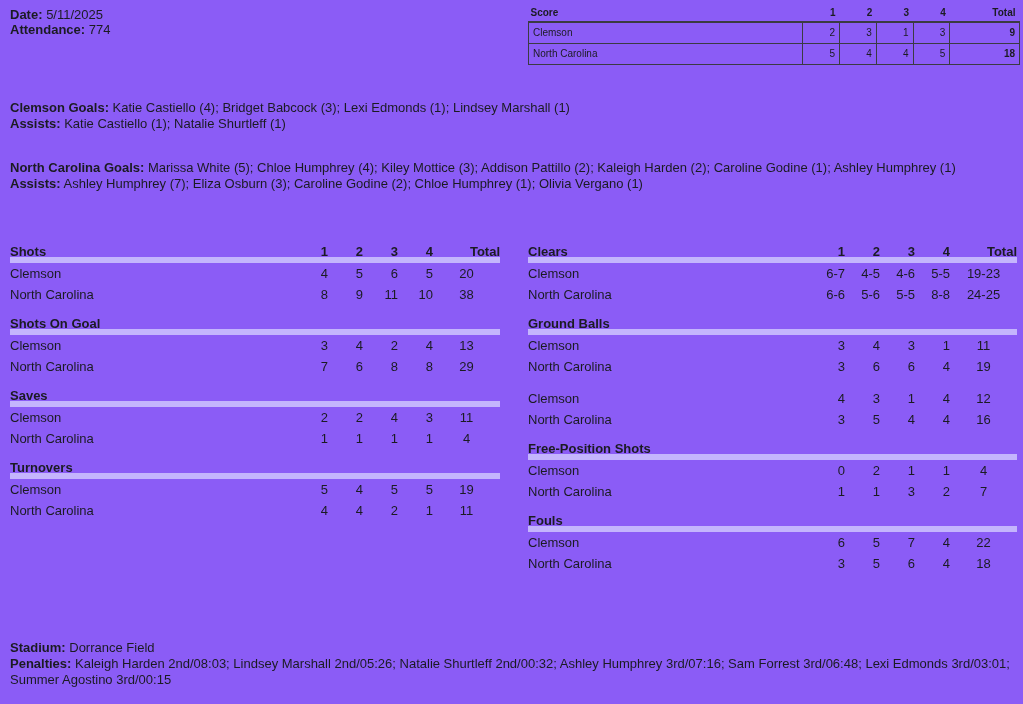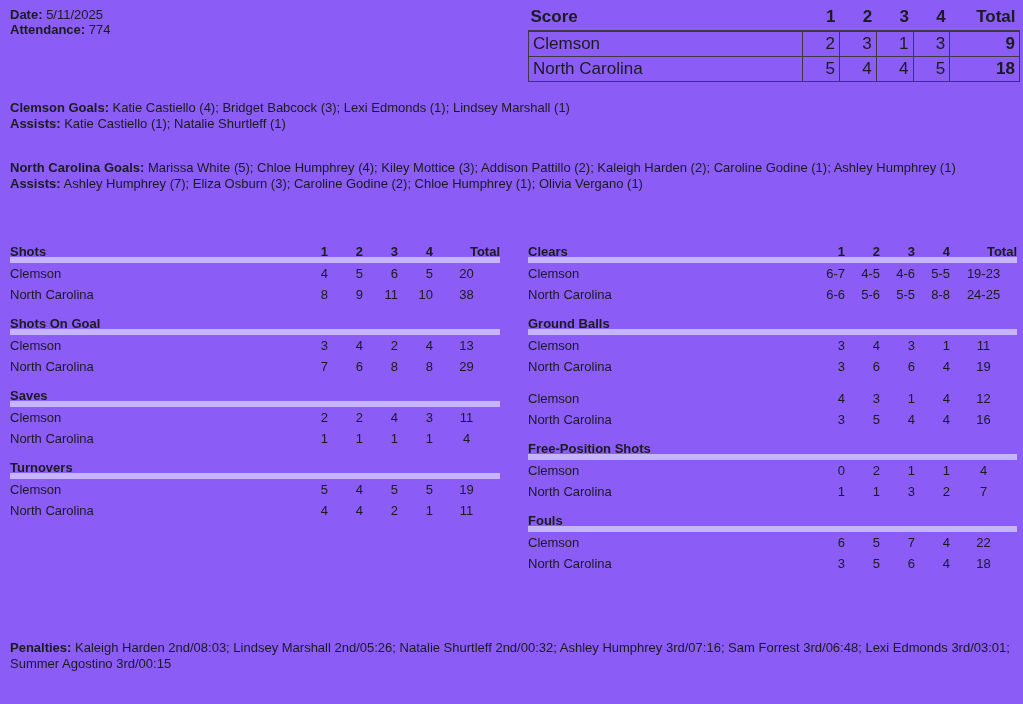--- a/index.html
+++ b/index.html
@@ -26,21 +26,21 @@
   .lbl { font-weight: bold; }
 
   
   .score-wrap {
     position: absolute;
     top: 6px; left: 528px; width: 492px;
   }
   table.score {
     width: 100%;
     border-collapse: collapse;
-    font-size: 17px;
+    font-size: 10px;
   }
   table.score th {
     font-weight: bold;
     text-align: right;
     padding: 1px 4px 3px 4px;
     border-bottom: 2px solid #3b3b42;
   }
   table.score th.team-h { text-align: left; padding-left: 2px; }
   table.score td {
     border: 1px solid #3b3b42;
@@ -406,18 +406,22 @@
           <div class="num">5</div>
           <div class="num">6</div>
           <div class="num">4</div>
           <div class="num total">18</div>
         </div>
       </div>
     </div>
 
   <div class="footer">
     <div>
+      <span class="lbl">Stadium:</span>
+      <span>Dorrance Field</span>
+    </div>
+    <div>
       <span class="lbl">Penalties:</span>
       <span>Kaleigh Harden 2nd/08:03; Lindsey Marshall 2nd/05:26; Natalie Shurtleff 2nd/00:32; Ashley Humphrey 3rd/07:16; Sam Forrest 3rd/06:48; Lexi Edmonds 3rd/03:01; Summer Agostino 3rd/00:15</span>
     </div>
   </div>
 
 </div>
 
 </body></html>

